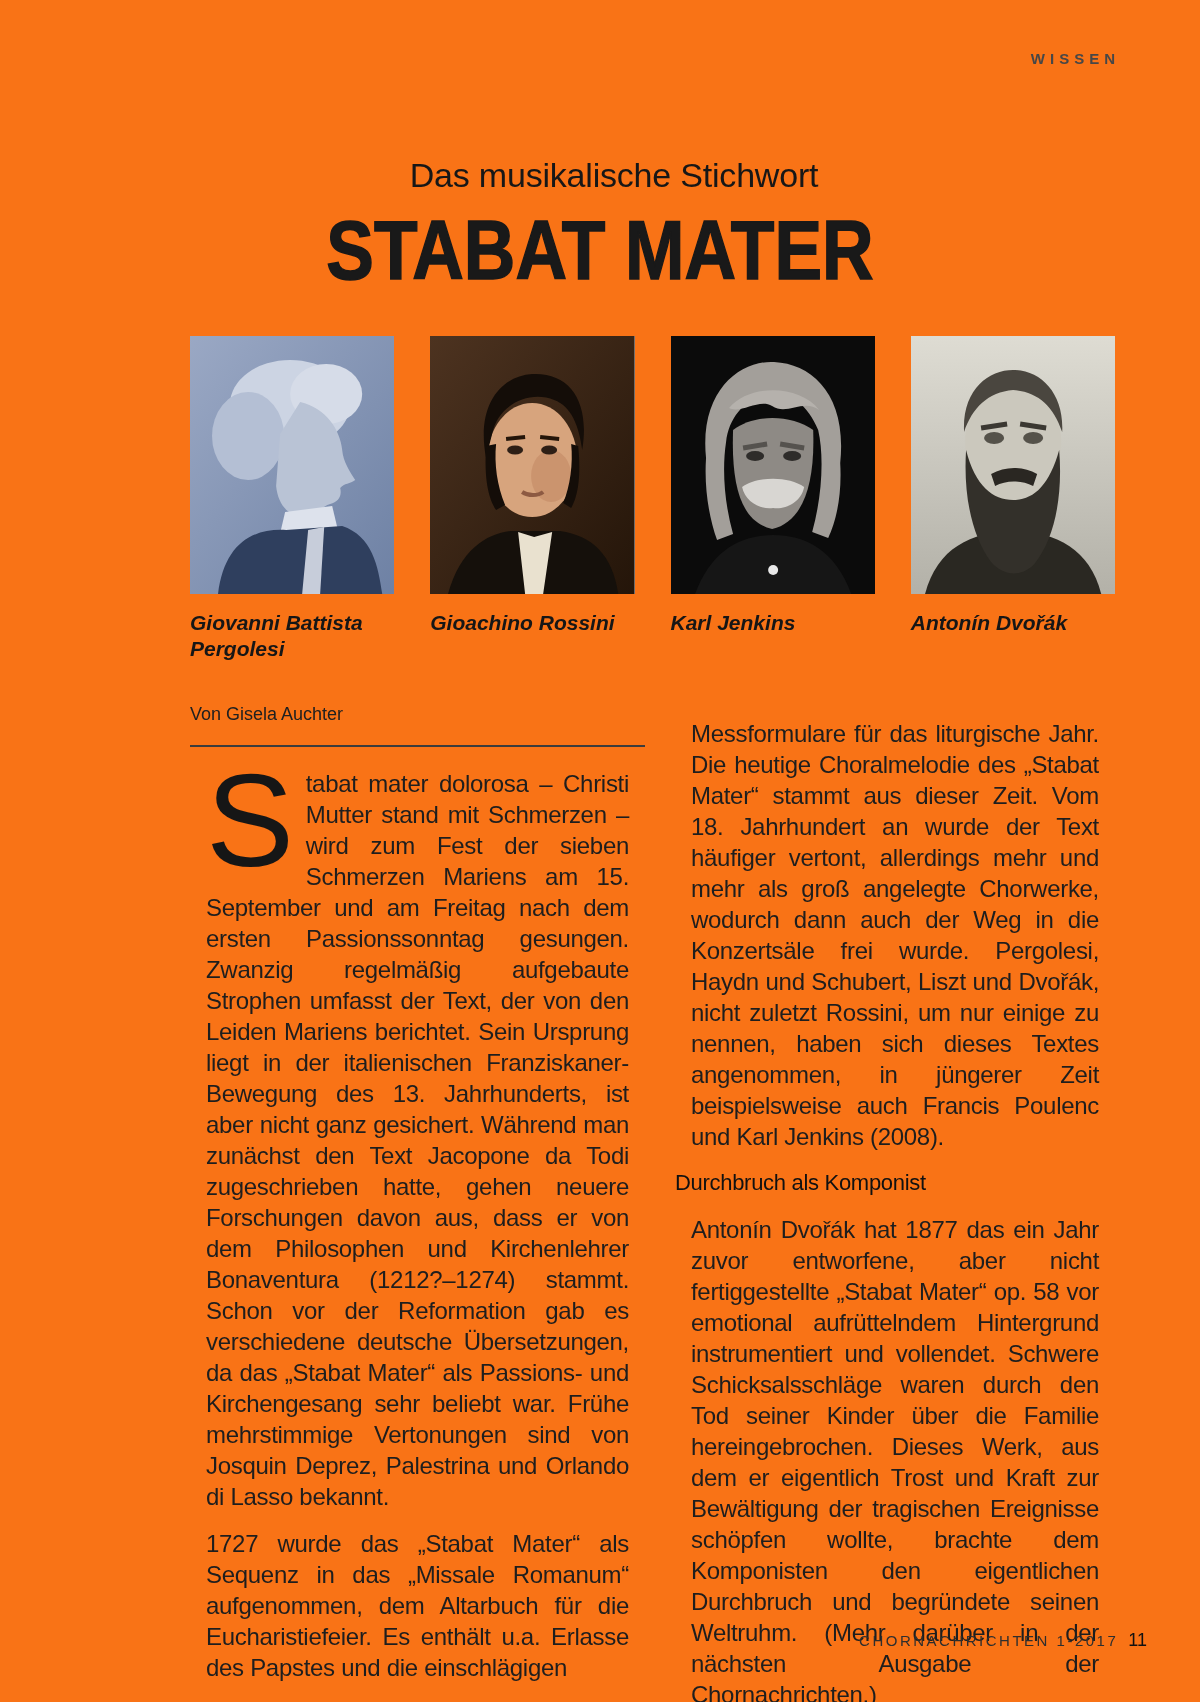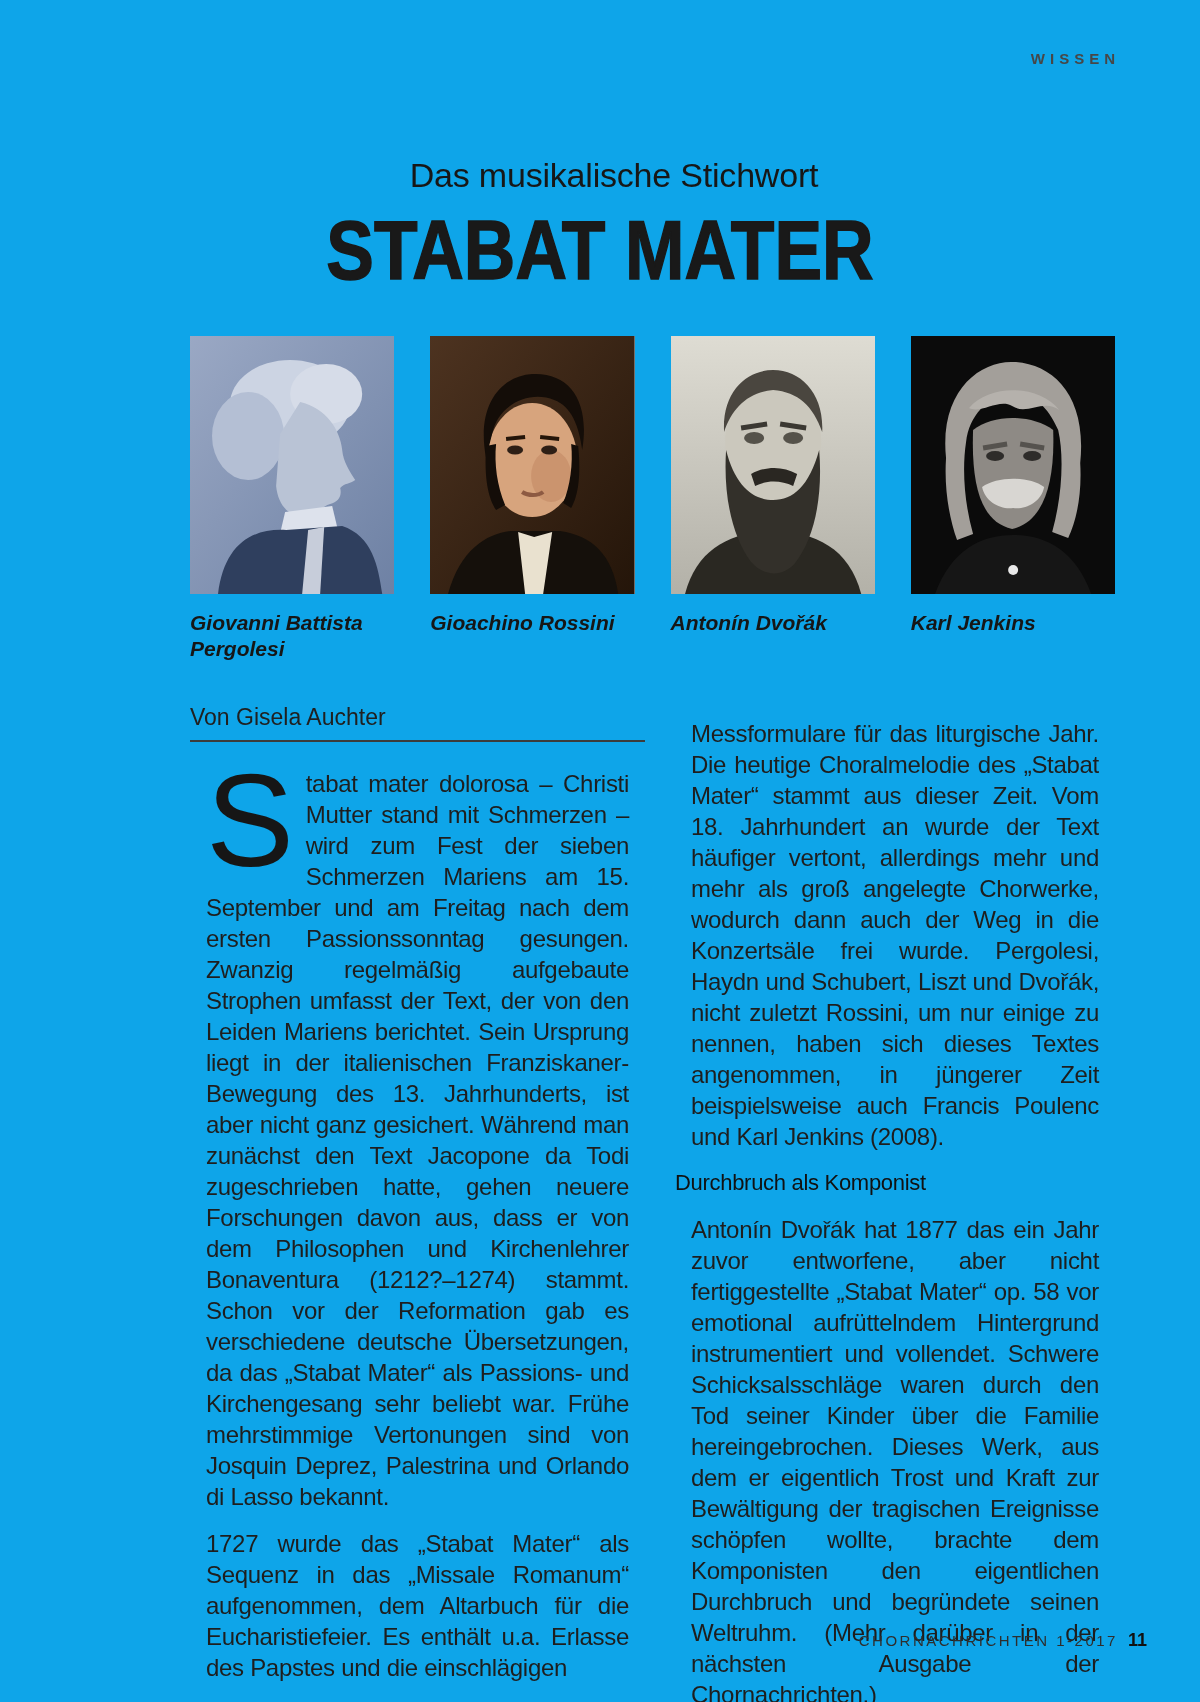--- a/index.html
+++ b/index.html
@@ -1,18 +1,18 @@
 <!DOCTYPE html>
 <html lang="de"><head>
 <meta charset="utf-8">
 <style>
   html,body{margin:0;padding:0;background:#e9e9e9;}
   .page{
     position:relative;width:1200px;height:1702px;margin:0 auto;
-    background:#0ea5e9;overflow:hidden;
+    background:#f97316;overflow:hidden;
     font-family:"Liberation Sans",sans-serif;color:#1c1c1c;
   }
   
   .wissen{
     position:absolute;top:50px;right:80px;
     font-size:15px;font-weight:600;letter-spacing:5px;color:#474747;
   }
   
   .heading-block{position:absolute;top:156px;left:0;width:1200px;text-align:center;}
   .kicker{font-size:34px;font-weight:500;color:#171717;line-height:38px;letter-spacing:-0.2px;padding-left:28px;}
@@ -28,40 +28,40 @@
   }
   .portrait figure{margin:0;}
   .portrait .img{width:100%;height:258px;overflow:hidden;background:#888;}
   .portrait svg{display:block;width:100%;height:258px;}
   .portrait figcaption{
     margin-top:16px;font-size:21px;line-height:26px;font-weight:700;font-style:italic;color:#161616;
   }
   
   .byline-block{
     position:absolute;top:704px;left:190px;width:455px;
-    border-bottom:2px solid #3c3c3c;padding-bottom:9px;
-    font-size:23px;color:#202020;
+    border-bottom:2px solid #3c3c3c;padding-bottom:20px;
+    font-size:18px;color:#202020;
   }
   
   .col{position:absolute;font-size:24px;line-height:31px;letter-spacing:-0.3px;
        text-align:justify;color:#1e1e1e;}
   .col-left{top:752px;left:190px;width:455px;}
   .col-right{top:702px;left:675px;width:440px;}
   .col p{margin:16px;}
   .col h3{margin:16px 0 6px 0;font-size:22px;line-height:30px;font-weight:400;color:#111;letter-spacing:-0.3px;}
   .dropcap{
     float:left;font-size:132px;line-height:97px;font-weight:400;color:#161616;
     margin:4px 12px 0 0;
   }
   
   .footer{
     position:absolute;top:1630px;right:53px;
     font-size:15px;letter-spacing:2.5px;color:#2e2e2e;font-weight:500;
   }
-  .footer .pagenum{font-size:18px;font-weight:700;letter-spacing:0;margin-left:10px;color:#111;}
+  .footer .pagenum{font-size:18px;font-weight:400;letter-spacing:0;margin-left:10px;color:#111;}
 </style>
 </head>
 <body>
 
 <div class="page">
 
   <div class="wissen">WISSEN</div>
 
   <div class="heading-block">
     <div class="kicker">Das musikalische Stichwort</div>
@@ -119,59 +119,59 @@
           </svg>
         </div>
         <figcaption>Gioachino Rossini</figcaption>
       </figure>
     </div>
 
     <div class="portrait">
       <figure>
         <div class="img">
           <svg viewBox="0 0 204 258" preserveAspectRatio="none">
+            <rect width="204" height="258" fill="#0b0b0b"></rect>
+            <path d="M35 122 C28 54 70 24 103 26 C142 28 176 60 169 127 C171 162 164 187 157 202 L141 196 C151 160 153 120 147 94 C136 68 121 58 101 58 C76 60 58 80 55 106 C51 132 53 166 62 198 L46 204 C38 182 33 152 35 122 Z" fill="#a39f9a"></path>
+            <path d="M58 72 C78 48 128 48 148 74 C132 62 116 80 101 70 C88 62 70 78 58 72 Z" fill="#b5b1ac"></path>
+            <path d="M62 94 C60 150 70 186 101 193 C132 186 144 148 142 94 C120 78 82 78 62 94 Z" fill="#8e8a85"></path>
+            <ellipse cx="84" cy="120" rx="9" ry="5" fill="#2e2c2a"></ellipse>
+            <ellipse cx="121" cy="120" rx="9" ry="5" fill="#2e2c2a"></ellipse>
+            <path d="M72 112 L96 108 M109 108 L133 112" stroke="#55524e" stroke-width="5" fill="none"></path>
+            <path d="M71 151 C86 140 118 140 133 151 C130 167 113 174 102 172 C90 174 74 166 71 151 Z" fill="#d8d6d2"></path>
+            <path d="M24 258 C40 214 70 199 102 199 C134 199 164 214 180 258 Z" fill="#161616"></path>
+            <circle cx="102" cy="234" r="5" fill="#e8e8e8"></circle>
+          </svg>
+        </div>
+        <figcaption>Karl Jenkins</figcaption>
+      </figure>
+    </div>
+
+    <div class="portrait">
+      <figure>
+        <div class="img">
+          <svg viewBox="0 0 204 258" preserveAspectRatio="none">
             <defs>
               <linearGradient id="pg3" x1="0" y1="0" x2="0" y2="1">
                 <stop offset="0" stop-color="#dedcd3"></stop>
                   <stop offset="1" stop-color="#b3b1a8"></stop>
               </linearGradient>
             </defs>
             <rect width="204" height="258" fill="url(#pg3)"></rect>
             <path d="M14 258 C26 212 60 196 102 195 C144 196 178 212 190 258 Z" fill="#2a2822"></path>
             <path d="M93 198 L111 198 L106 224 L97 224 Z" fill="#e8e6dd"></path>
             <ellipse cx="102" cy="106" rx="48" ry="58" fill="#cbc8bd"></ellipse>
             <path d="M53 96 C51 54 77 34 102 34 C130 34 153 58 151 96 C142 70 127 56 102 54 C77 56 61 72 53 96 Z" fill="#4a463f"></path>
             <ellipse cx="83" cy="102" rx="10" ry="6" fill="#55524a"></ellipse>
             <ellipse cx="122" cy="102" rx="10" ry="6" fill="#55524a"></ellipse>
             <path d="M70 92 L96 88 M109 88 L135 92" stroke="#3b3832" stroke-width="5" fill="none"></path>
             <path d="M55 114 C52 162 62 202 80 226 C93 241 112 241 124 227 C142 204 152 164 148 114 C138 150 122 164 102 164 C82 164 64 150 55 114 Z" fill="#33302a"></path>
             <path d="M80 138 C94 130 112 130 126 138 L122 150 C110 144 95 144 84 150 Z" fill="#2a2722"></path>
           </svg>
         </div>
         <figcaption>Antonín Dvořák</figcaption>
-      </figure>
-    </div>
-
-    <div class="portrait">
-      <figure>
-        <div class="img">
-          <svg viewBox="0 0 204 258" preserveAspectRatio="none">
-            <rect width="204" height="258" fill="#0b0b0b"></rect>
-            <path d="M35 122 C28 54 70 24 103 26 C142 28 176 60 169 127 C171 162 164 187 157 202 L141 196 C151 160 153 120 147 94 C136 68 121 58 101 58 C76 60 58 80 55 106 C51 132 53 166 62 198 L46 204 C38 182 33 152 35 122 Z" fill="#a39f9a"></path>
-            <path d="M58 72 C78 48 128 48 148 74 C132 62 116 80 101 70 C88 62 70 78 58 72 Z" fill="#b5b1ac"></path>
-            <path d="M62 94 C60 150 70 186 101 193 C132 186 144 148 142 94 C120 78 82 78 62 94 Z" fill="#8e8a85"></path>
-            <ellipse cx="84" cy="120" rx="9" ry="5" fill="#2e2c2a"></ellipse>
-            <ellipse cx="121" cy="120" rx="9" ry="5" fill="#2e2c2a"></ellipse>
-            <path d="M72 112 L96 108 M109 108 L133 112" stroke="#55524e" stroke-width="5" fill="none"></path>
-            <path d="M71 151 C86 140 118 140 133 151 C130 167 113 174 102 172 C90 174 74 166 71 151 Z" fill="#d8d6d2"></path>
-            <path d="M24 258 C40 214 70 199 102 199 C134 199 164 214 180 258 Z" fill="#161616"></path>
-            <circle cx="102" cy="234" r="5" fill="#e8e8e8"></circle>
-          </svg>
-        </div>
-        <figcaption>Karl Jenkins</figcaption>
       </figure>
     </div>
 
   </div>
 
   <div class="byline-block">
     <span>Von Gisela Auchter</span>
   </div>
 
   <div class="col col-left">

